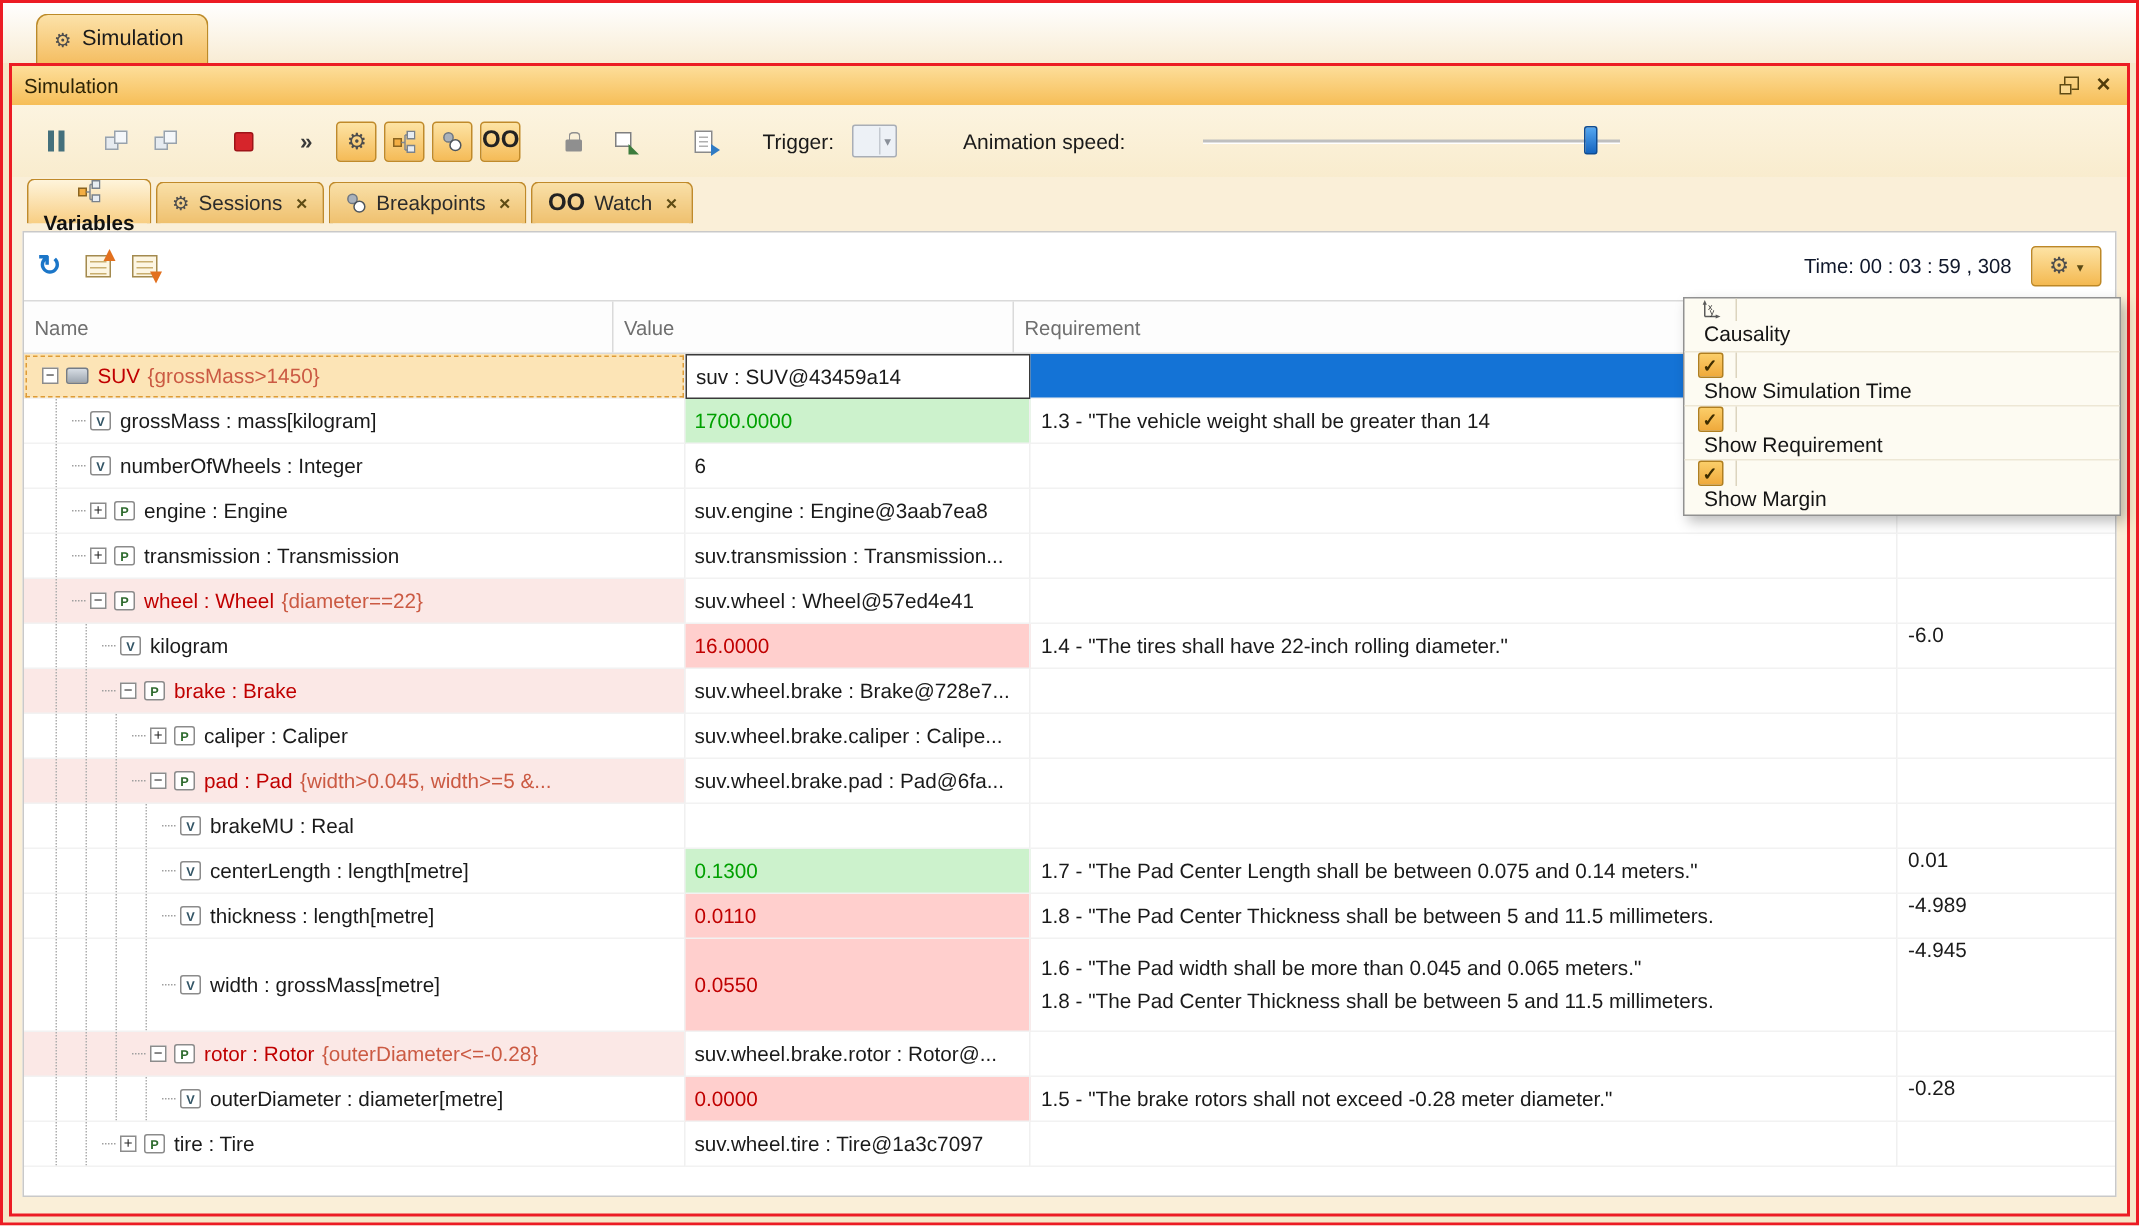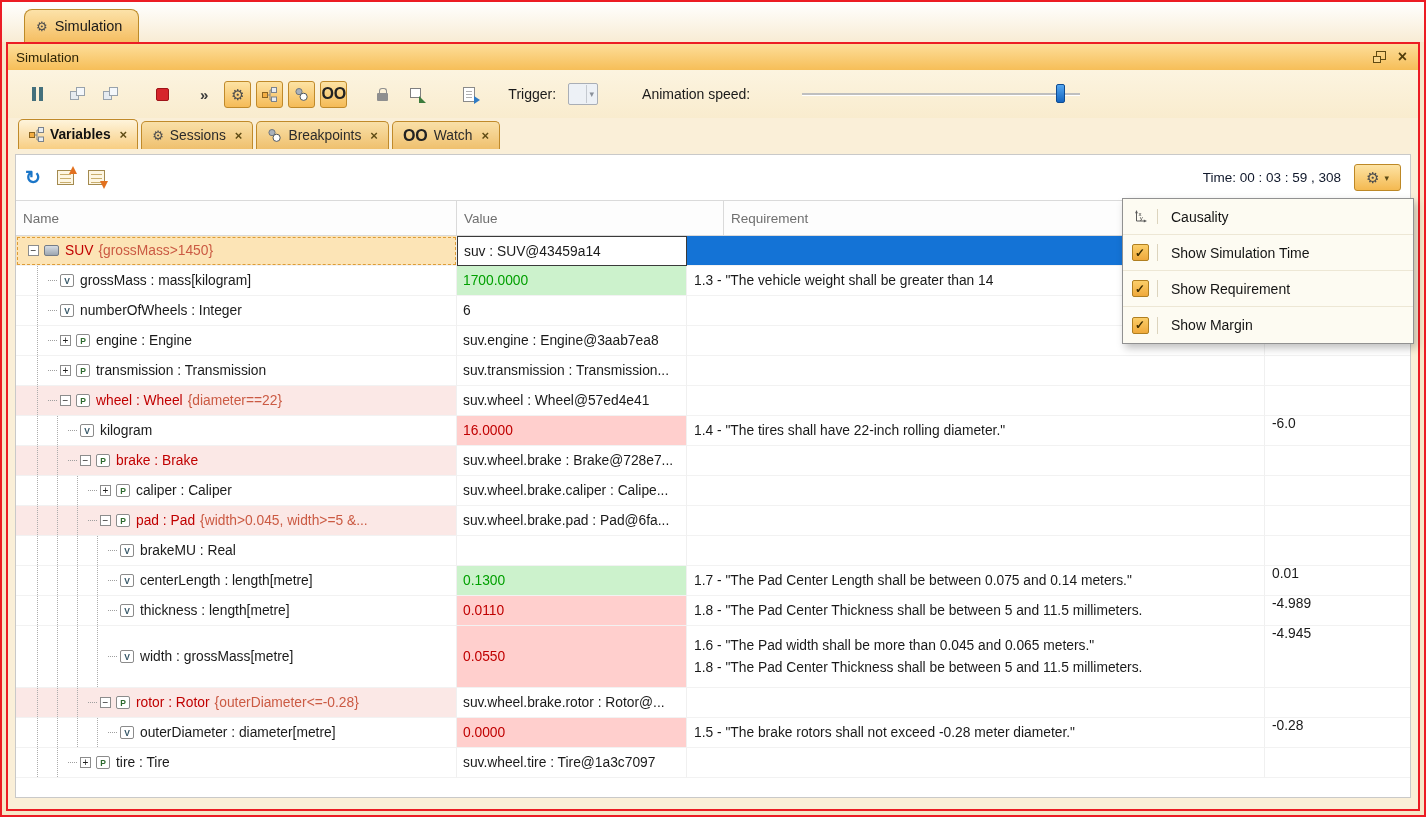--- a/index.html
+++ b/index.html
@@ -47,41 +47,41 @@
   .ml14{margin-left:14px;} .ml6{margin-left:6px;} .ml24{margin-left:24px;} .ml22{margin-left:22px;} .ml8{margin-left:8px;} .ml26{margin-left:26px;} .ml44{margin-left:44px;}
   .combo{width:30px;height:22px;background:#EDF1F6;border:1px solid #A9AEB6;border-radius:2px;display:flex;align-items:center;justify-content:flex-end;margin-left:12px;flex:none;}
   .combo .ca{font-size:9px;color:#8a9099;padding:0 3px;border-left:1px solid #C4C9D0;line-height:18px;}
   .slider{position:relative;width:278px;height:26px;margin-left:52px;flex:none;}
   .slider .track{position:absolute;left:0;right:0;top:12px;height:3px;background:#BFBFBF;border-bottom:1px solid #fff;}
   .slider .handle{position:absolute;left:calc(93% - 5px);top:3px;width:9px;height:19px;background:linear-gradient(#55A7F0,#1565C0);border:1px solid #0F4C92;border-radius:2px;}
 
   
   .tabrow{height:31px;flex:none;display:flex;align-items:flex-end;gap:3px;padding-left:10px;}
   .tab{height:28px;display:flex;align-items:center;gap:6px;padding:0 10px;background:linear-gradient(#F9E0A8,#EFC06E);border:1px solid #C08A2A;border-bottom:none;border-radius:5px 5px 0 0;font-size:13.8px;color:#2b2b2b;}
-  .tab.active{background:linear-gradient(#FEF4DB,#F8CE83);font-weight:bold;color:#111;height:30px;}
+  .tab.active{background:linear-gradient(#FEF4DB,#F8CE83);font-weight:bold;color:#111;height:30px;flex-direction:column;}
   .tab-close{font-size:13px;font-weight:bold;color:#5f4c15;margin-left:3px;}
 
   
   .contentwrap{flex:1;margin:5px 7px 11px 7px;background:#fff;border:1px solid #C9C9C9;display:flex;flex-direction:column;overflow:hidden;}
   .ctoolbar{height:45px;flex:none;display:flex;align-items:center;padding:0 9px;}
   .refresh{font-size:19px;font-weight:bold;color:#1B76C8;margin-right:16px;line-height:1;}
   .tblicon{width:17px;height:15px;position:relative;margin-right:14px;border:1px solid #A38A4F;background:#FDF6E3;flex:none;}
   .tblicon::before{content:"";position:absolute;left:2px;top:3px;right:2px;height:1px;background:#C9AE6E;box-shadow:0 4px 0 #C9AE6E,0 8px 0 #C9AE6E;}
   .tri{position:absolute;width:0;height:0;display:block;}
   .tri.up{right:-4px;top:-5px;border-left:4px solid transparent;border-right:4px solid transparent;border-bottom:8px solid #E2701E;}
   .tri.down{right:-4px;bottom:-5px;border-left:4px solid transparent;border-right:4px solid transparent;border-top:8px solid #E2701E;}
   .spacerflex{flex:1;}
   .time{font-size:13.5px;color:#0f172a;margin-right:13px;}
   .gearbtn{height:27px;width:47px;display:flex;align-items:center;justify-content:center;gap:5px;background:linear-gradient(#FDE3A4,#F4B951);border:1px solid #BD8826;border-radius:3px;flex:none;}
   .gearbtn .dd{font-size:9px;color:#5a4a15;}
 
   
   .thead{display:flex;height:36px;flex:none;border-top:1px solid #DADADA;border-bottom:1px solid #DADADA;background:#FDFDFD;color:#6F6F6F;font-size:13.5px;}
   .hc{display:flex;align-items:center;padding-left:7px;border-right:1px solid #DADADA;}
-  .col-name{width:441px;flex:none;}
+  .col-name{width:393px;flex:none;}
   .col-value{width:267px;flex:none;}
   .col-req{width:578px;flex:none;}
   .col-margin{flex:1;border-right:none;}
   .tbody{flex:1;overflow:hidden;}
   .trow{display:flex;height:30px;font-size:13.8px;color:#1a1a1a;}
   .trow.tall{height:62px;}
   .cell{border-right:1px solid #F0F0F0;border-bottom:1px solid #F2F2F2;overflow:hidden;white-space:nowrap;}
   .name-cell{width:441px;flex:none;display:flex;align-items:center;padding-left:12px;}
   .value-cell{width:230px;flex:none;display:flex;align-items:center;padding:0 6px;}
   .req-cell{width:578px;flex:none;display:flex;flex-direction:column;justify-content:center;gap:5px;padding:0 7px;}
@@ -97,21 +97,21 @@
   .name-cell.error{background:#FBE8E6;color:#C00000;}
   .name-cell.selected{background:#FCE4B6;color:#C00000;outline:1px dashed #DE9C36;outline-offset:-2px;}
   .value-cell.editing{border:1px solid #3a3a3a;}
   .value-cell.pass{background:#CCF2CC;color:#00A000;}
   .value-cell.fail{background:#FFCFCD;color:#C00000;}
   .req-cell.selected{background:#1473D6;}
   .reqline{line-height:1.25;}
 
   
   .menu{position:absolute;left:1120px;top:196px;width:292px;background:#FDFBF2;border:1px solid #919191;box-shadow:3px 4px 8px rgba(0,0,0,0.25);z-index:60;}
-  .menu-item{height:36px;display:flex;align-items:center;border-bottom:1px solid #EDE7D5;}
+  .menu-item{height:36px;display:flex;align-items:flex-start;border-bottom:1px solid #EDE7D5;flex-direction:column;}
   .menu-item:last-child{border-bottom:none;}
   .menu-iconcol{width:35px;flex:none;display:flex;align-items:center;justify-content:center;border-right:1px solid #DCD4BE;}
   .menu-label{display:flex;align-items:center;padding-left:13px;font-size:14px;color:#141414;}
   .checkbox{width:17px;height:17px;background:linear-gradient(#FBCE69,#EFA93B);border:1px solid #B07F20;border-radius:2px;display:flex;align-items:center;justify-content:center;font-size:12px;font-weight:bold;color:#3E2D00;}
   .svgwrap{display:flex;align-items:center;justify-content:center;}
 </style>
 </head>
 <body>
 
 <div class="frame">

